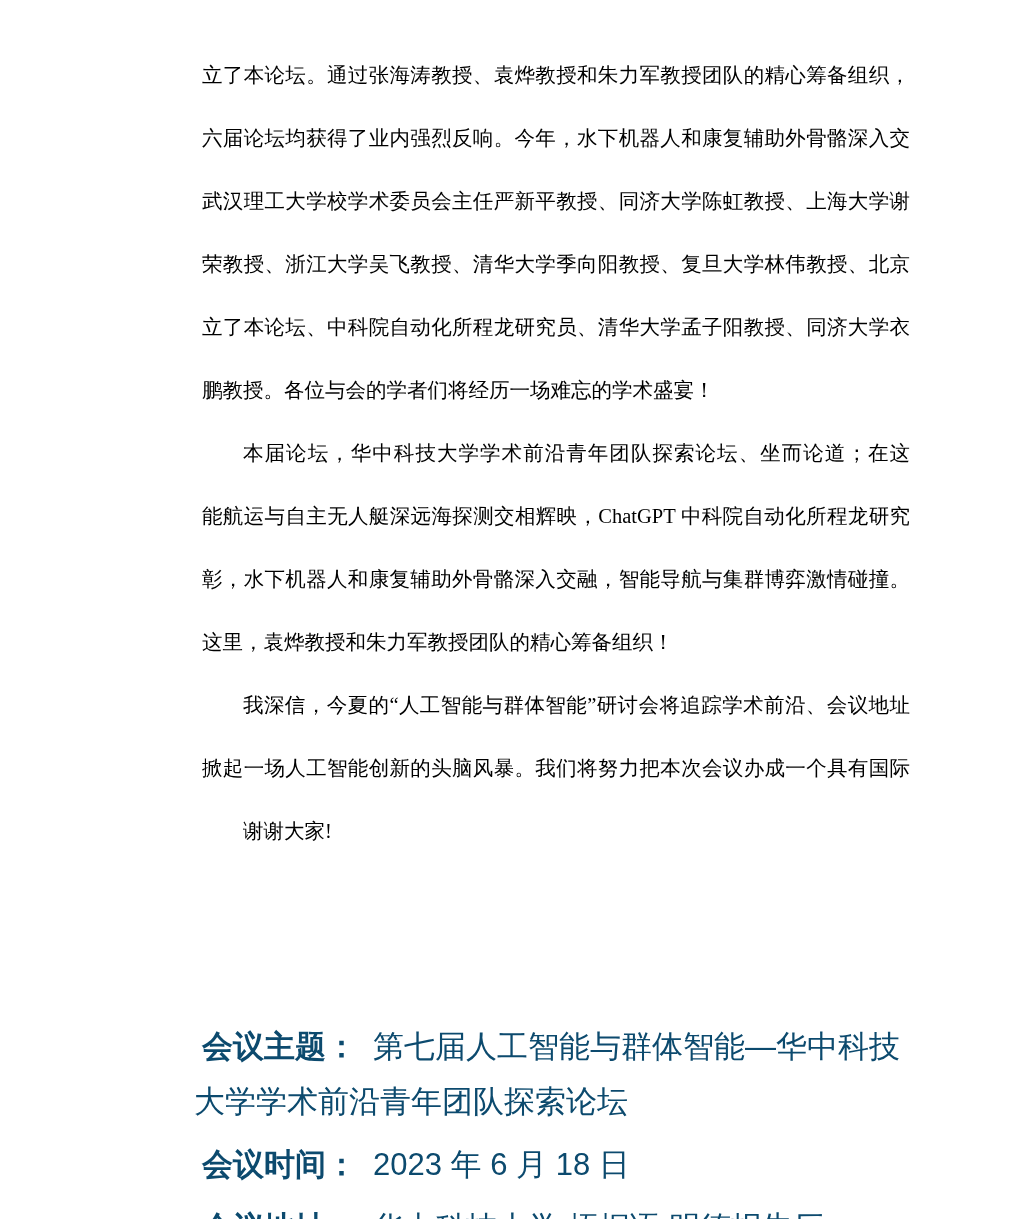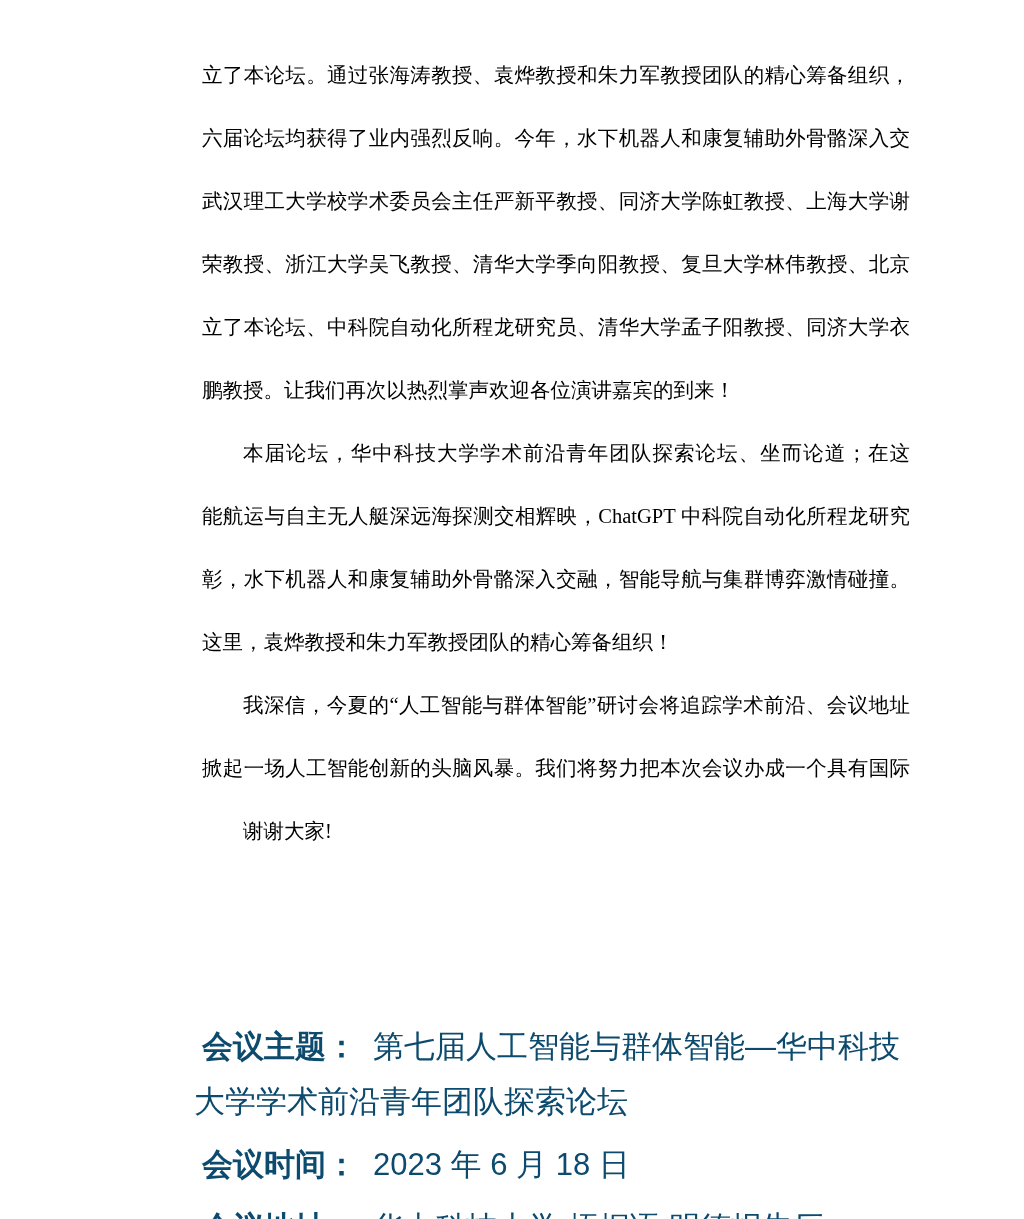--- a/index.html
+++ b/index.html
@@ -67,21 +67,21 @@
 <div class="page">
 
   <div class="body-text">
 
     <div class="paragraph">
       <div class="body-line">立了本论坛。通过张海涛教授、袁烨教授和朱力军教授团队的精心筹备组织，前</div>
       <div class="body-line">六届论坛均获得了业内强烈反响。今年，水下机器人和康复辅助外骨骼深入交融、</div>
       <div class="body-line">武汉理工大学校学术委员会主任严新平教授、同济大学陈虹教授、上海大学谢少</div>
       <div class="body-line">荣教授、浙江大学吴飞教授、清华大学季向阳教授、复旦大学林伟教授、北京大</div>
       <div class="body-line">立了本论坛、中科院自动化所程龙研究员、清华大学孟子阳教授、同济大学衣</div>
-      <div class="body-line last">鹏教授。让我们再次以热烈掌声欢迎各位演讲嘉宾的到来！</div>
+      <div class="body-line last">鹏教授。各位与会的学者们将经历一场难忘的学术盛宴！</div>
     </div>
 
     <div class="paragraph">
       <div class="body-line indent">本届论坛，华中科技大学学术前沿青年团队探索论坛、坐而论道；在这里，智</div>
       <div class="body-line">能航运与自主无人艇深远海探测交相辉映，ChatGPT 中科院自动化所程龙研究员</div>
       <div class="body-line">彰，水下机器人和康复辅助外骨骼深入交融，智能导航与集群博弈激情碰撞。在</div>
       <div class="body-line last">这里，袁烨教授和朱力军教授团队的精心筹备组织！</div>
     </div>
 
     <div class="paragraph">

